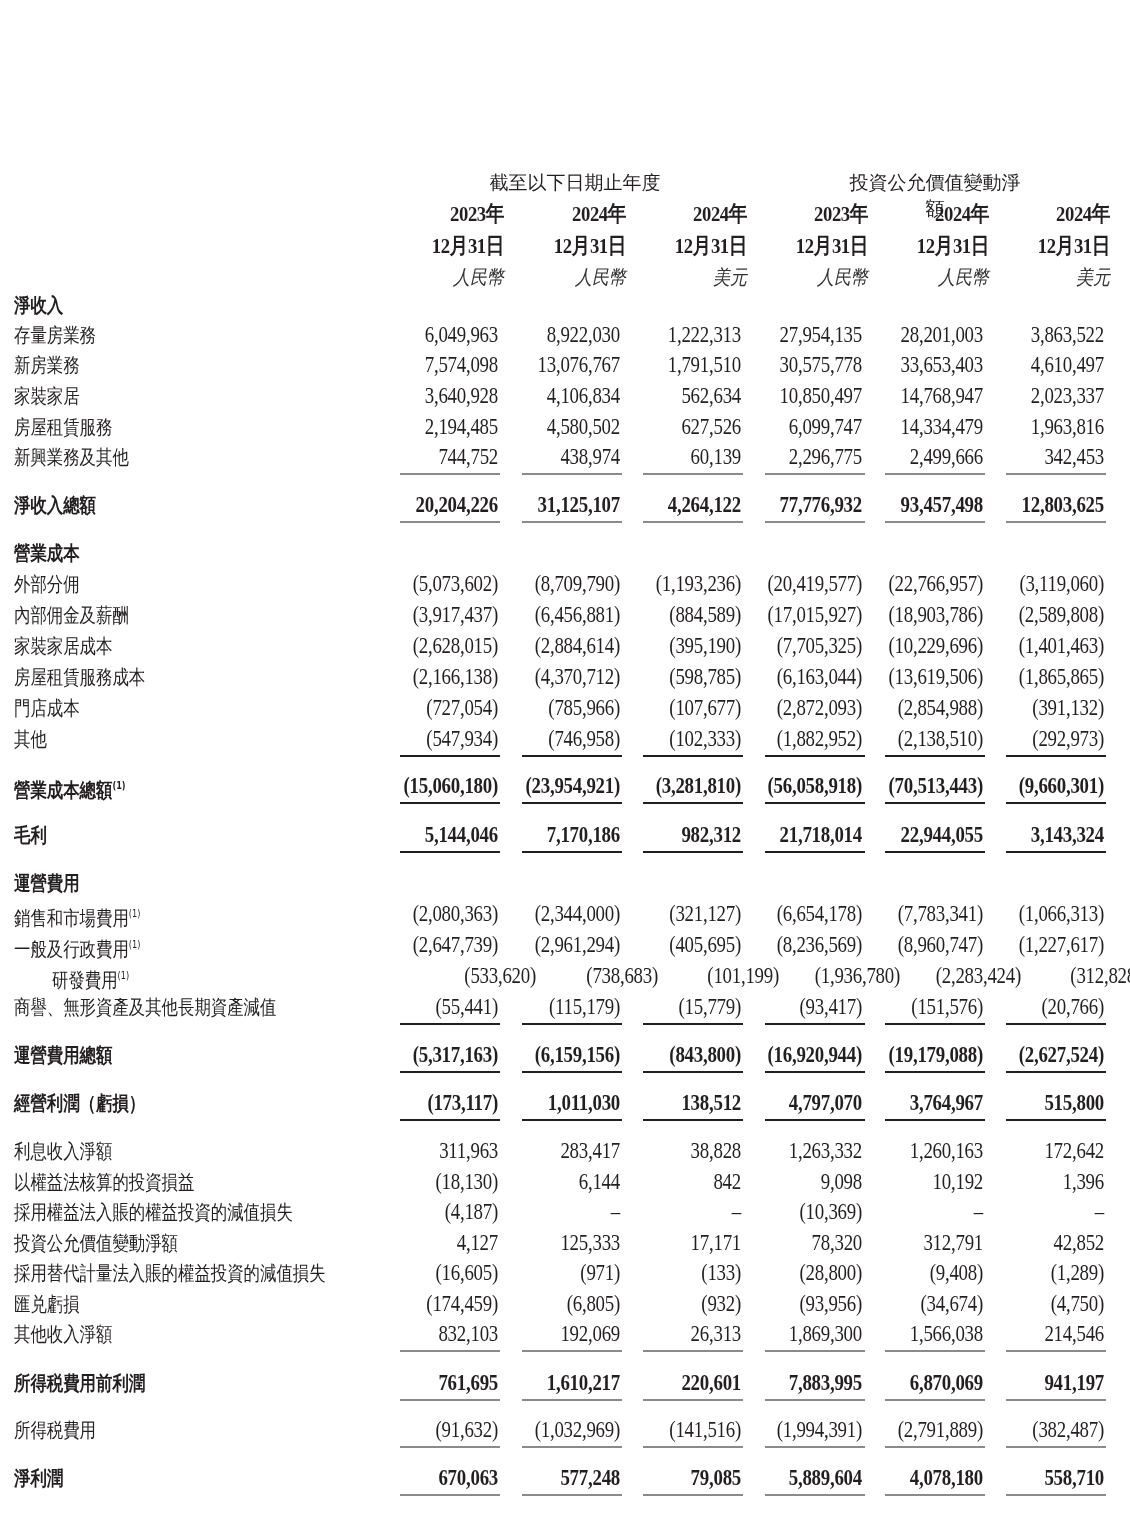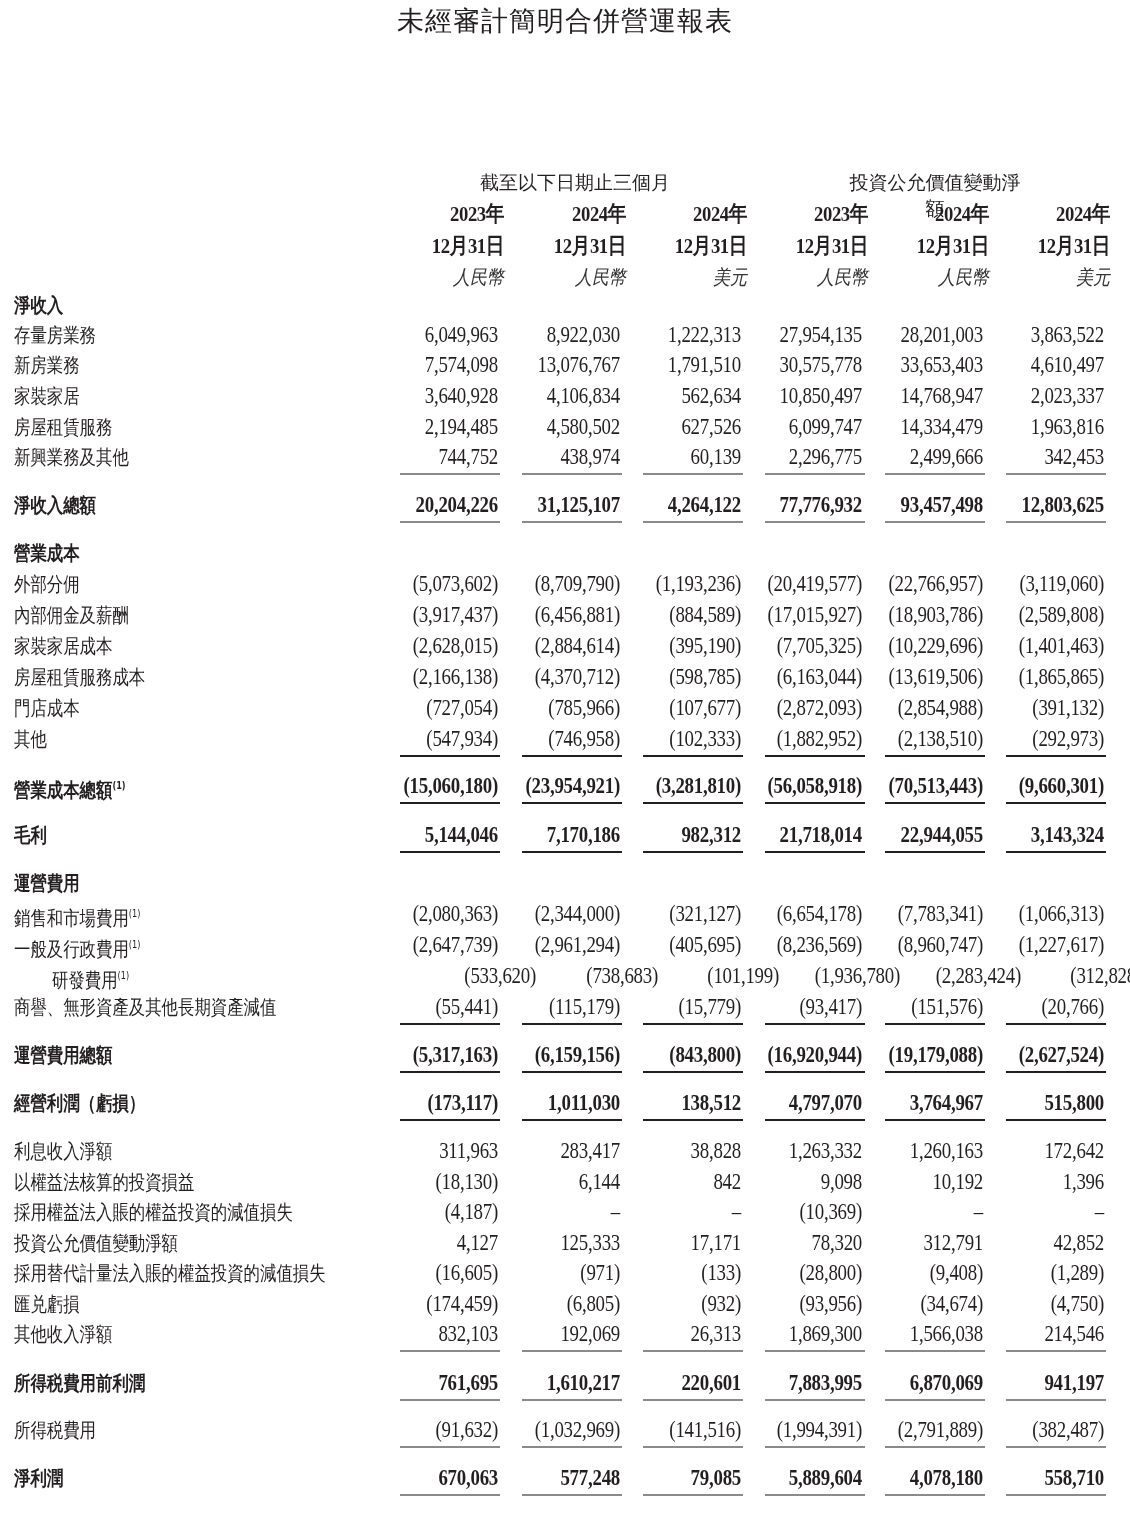--- a/index.html
+++ b/index.html
@@ -31,24 +31,23 @@
   }
   .val.bold { font-weight: bold; }
   .val.neg { margin-right: -8px; }
   .uline { position: absolute; height: 2px; background: #8a8a8a; width: 100px; }
   .uline.dark { background: #231f20; height: 1.5px; }
 </style>
 </head>
 <body>
 
 <div class="title-block">
-  <div class="title-line">未經審計簡明合併營運報表</div>
 </div>
 
-<div class="hdr" style="left:470px; top:170px; width:210px;">截至以下日期止三個月</div>
+<div class="hdr" style="left:470px; top:170px; width:210px;">截至以下日期止年度</div>
 <div class="hdr" style="left:845px; top:170px; width:180px;">投資公允價值變動淨額</div>
 
 <div id="colhdrs">
     <div class="colhdr" style="left: 384px; top: 198px;">
       <div class="yr">2023年</div>
       <div class="dt">12月31日</div>
       <div class="cur">人民幣</div>
     </div>
     <div class="colhdr" style="left: 506px; top: 198px;">
       <div class="yr">2024年</div>

